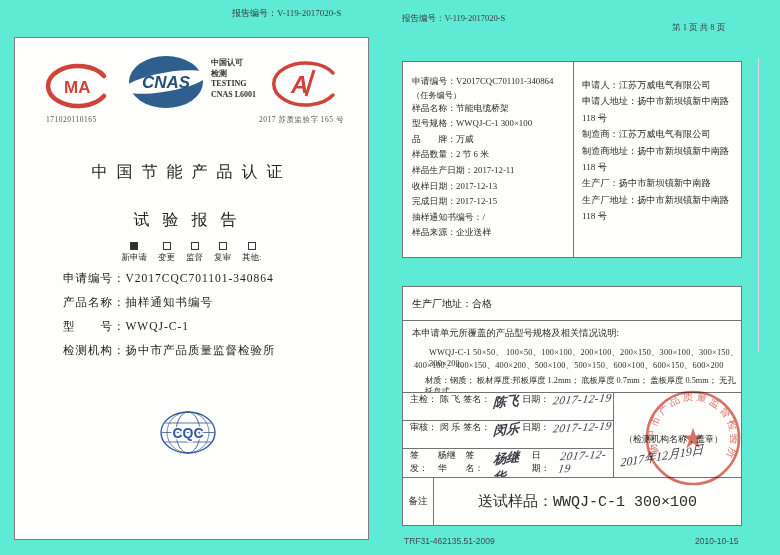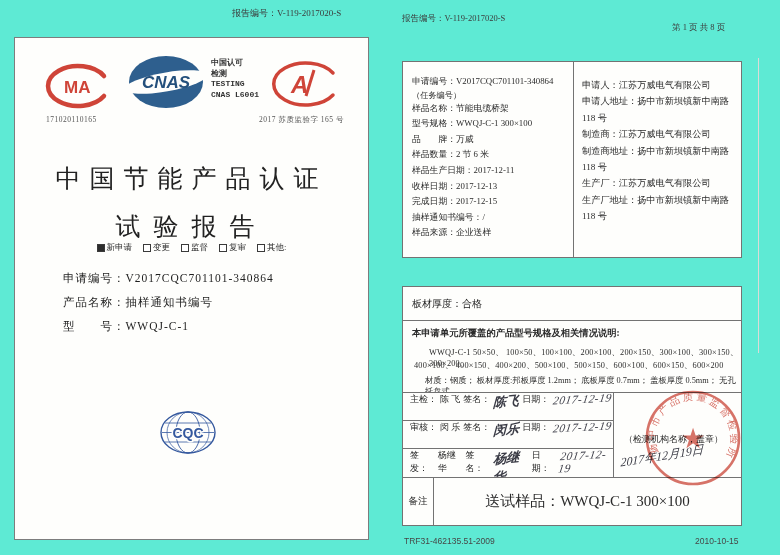--- a/index.html
+++ b/index.html
@@ -12,64 +12,64 @@
   .abs{position:absolute;}
   .small{font-size:9px;color:#3b3b3b;}
   
   .page-left{
     position:absolute;left:14px;top:37px;width:353px;height:501px;
     border:1px solid #7d7d7d;background:#fefefc;
   }
   .logo-num{position:absolute;font-size:7.5px;color:#555;letter-spacing:.5px;}
   .acc-block{
     position:absolute;left:196px;top:20px;
-    font-family:Liberation Mono, monospace;
+    font-family:Liberation Serif, serif;
     font-weight:bold;font-size:8px;line-height:10.5px;color:#333;
   }
   .lp-title{position:absolute;left:0;width:100%;text-align:center;color:#222;
-    font-size:25px;font-weight:500;}
+    font-size:16px;font-weight:500;}
   .lp-title1{top:124px;letter-spacing:9px;}
   .lp-title2{top:172px;letter-spacing:13px;}
   .cb-row{position:absolute;left:0;top:204px;width:100%;display:flex;
     justify-content:center;gap:11px;font-size:8.5px;color:#2c2c2c;align-items:center;}
-  .cb-item{display:flex;align-items:center;gap:2px;}
+  .cb-item{display:flex;align-items:center;gap:2px;flex-direction:column;}
   .cb{display:inline-block;width:6px;height:6px;border:1px solid #3a3a3a;background:#fff;}
   .cb.checked{background:#2d2d2d;}
   .lp-fields{position:absolute;left:48px;top:228px;font-size:11.5px;color:#1e1e1e;
     line-height:24px;letter-spacing:1px;}
   
   .rp-box{position:absolute;border:1px solid #737373;background:#fefefc;box-sizing:border-box;}
   .rp-titlebox{left:402px;top:30px;width:340px;height:29px;background:#dbe2ea;
     display:flex;align-items:center;justify-content:center;}
   .rp-title{font-size:15px;font-weight:bold;letter-spacing:7px;color:#27292e;}
   .rp-info{left:402px;top:61px;width:340px;height:197px;display:flex;}
   .rp-info-left{width:171px;border-right:1px solid #737373;box-sizing:border-box;
     padding:12px 4px 0 9px;font-size:8.8px;line-height:15.6px;color:#2b2b2b;}
   .rp-info-right{flex:1;padding:15px 4px 0 8px;font-size:9.2px;line-height:16.4px;color:#2b2b2b;}
   .rp-standard{left:402px;top:257px;width:340px;height:30px;display:flex;align-items:center;
     padding-left:9px;font-size:10px;color:#222;}
   .rp-conclusion{left:402px;top:286px;width:340px;height:35px;display:flex;align-items:center;
     padding-left:9px;font-size:10px;color:#222;}
   .rp-coverage{left:402px;top:320px;width:340px;height:73px;font-size:8.3px;color:#2b2b2b;}
-  .cov-title{position:absolute;left:9px;top:6px;font-size:9.3px;font-weight:bold;}
+  .cov-title{position:absolute;left:9px;top:6px;font-size:9.3px;}
   .cov-l1{position:absolute;left:26px;top:26px;letter-spacing:.2px;}
   .cov-l2{position:absolute;left:11px;top:39px;letter-spacing:.2px;}
   .cov-l3{position:absolute;left:22px;top:54px;}
   .rp-sig{left:402px;top:392px;width:340px;height:86px;}
   .sig-left{position:absolute;left:0;top:0;width:210px;height:84px;border-right:1px solid #737373;}
   .sig-row{height:28px;border-bottom:1px solid #737373;display:flex;
     gap:3px;padding-left:7px;font-size:9px;color:#262626;box-sizing:border-box;}
   .sig-row:last-child{border-bottom:none;}
   .sig-org{position:absolute;left:211px;top:0;right:0;height:84px;}
   .org-label{position:absolute;left:10px;top:40px;font-size:9px;color:#262626;}
   .hand{font-style:italic;color:#3a3b45;display:inline-block;}
   .hand-sig{font-size:13px;transform:rotate(-6deg) skewX(-8deg);font-weight:bold;}
   .hand-date{font-size:11.5px;transform:rotate(-3deg) skewX(-12deg);letter-spacing:.5px;}
   .org-date{position:absolute;left:6px;top:55px;font-size:12px;transform:rotate(-9deg) skewX(-10deg);}
-  .rp-remark{left:402px;top:477px;width:340px;height:49px;display:flex;}
+  .rp-remark{left:402px;top:477px;width:340px;height:49px;display:flex;font-family:Liberation Mono, monospace;}
   .remark-label{width:31px;border-right:1px solid #737373;display:flex;align-items:center;
     justify-content:center;font-size:9.5px;color:#222;box-sizing:border-box;}
   .remark-value{flex:1;display:flex;align-items:center;justify-content:center;
     font-size:15px;color:#2b2b2b;}
   .footer{position:absolute;top:536px;font-size:8.5px;color:#474747;
     font-family:"Liberation Sans","DejaVu Sans",sans-serif;}
   .stamp{position:absolute;left:641px;top:386px;opacity:.82;mix-blend-mode:multiply;}
   .edge-line{position:absolute;left:758px;top:58px;width:1px;height:295px;background:#dbdbd7;}
 </style>
 </head>
@@ -135,20 +135,23 @@
 
     <div class="lp-fields">
       <div>
         <span>申请编号：</span><span>V2017CQC701101-340864</span>
       </div>
       <div>
         <span>产品名称：</span><span>抽样通知书编号</span>
       </div>
       <div>
         <span>型　　号：</span><span>WWQJ-C-1</span>
+      </div>
+      <div>
+        <span>检测机构：</span><span>扬中市产品质量监督检验所</span>
       </div>
     </div>
 
     <svg class="abs" style="left:144px;top:371px;" width="58" height="47" viewBox="0 0 58 47">
       <ellipse cx="29" cy="23.5" rx="27" ry="20.5" fill="none" stroke="#34589e" stroke-width="1.4"></ellipse>
       <ellipse cx="29" cy="23.5" rx="12" ry="20.5" fill="none" stroke="#34589e" stroke-width="0.9"></ellipse>
       <ellipse cx="29" cy="23.5" rx="21" ry="20.5" fill="none" stroke="#34589e" stroke-width="0.7"></ellipse>
       <line x1="6" y1="14" x2="52" y2="14" stroke="#34589e" stroke-width="0.8"></line>
       <line x1="3" y1="23.5" x2="55" y2="23.5" stroke="#34589e" stroke-width="0.8"></line>
       <line x1="6" y1="33" x2="52" y2="33" stroke="#34589e" stroke-width="0.8"></line>
@@ -172,28 +175,28 @@
       <div>收样日期：2017-12-13</div>
       <div>完成日期：2017-12-15</div>
       <div>抽样通知书编号：/</div>
       <div>样品来源：企业送样</div>
     </div>
     <div class="rp-info-right">
       <div>申请人：江苏万威电气有限公司</div>
       <div>申请人地址：扬中市新坝镇新中南路 118 号</div>
       <div>制造商：江苏万威电气有限公司</div>
       <div>制造商地址：扬中市新坝镇新中南路 118 号</div>
-      <div>生产厂：江苏万威电气有限公司</div>
+      <div>生产厂：扬中市新坝镇新中南路</div>
       <div>生产厂地址：扬中市新坝镇新中南路 118 号</div>
     </div>
   </div>
 
 
   <div class="rp-box rp-conclusion">
-    <span>板材厚度：合格</span>
+    <span>生产厂地址：合格</span>
   </div>
 
   <div class="rp-box rp-coverage">
     <div class="cov-title">本申请单元所覆盖的产品型号规格及相关情况说明:</div>
     <div class="cov-l1">WWQJ-C-1  50×50、 100×50、100×100、200×100、200×150、300×100、300×150、300×200、</div>
     <div class="cov-l2">400×100、 400×150、400×200、500×100、500×150、600×100、600×150、600×200</div>
     <div class="cov-l3">材质：钢质； 板材厚度:邦板厚度 1.2mm； 底板厚度 0.7mm； 盖板厚度 0.5mm； 无孔托盘式</div>
   </div>
 
   <div class="rp-box rp-sig">

